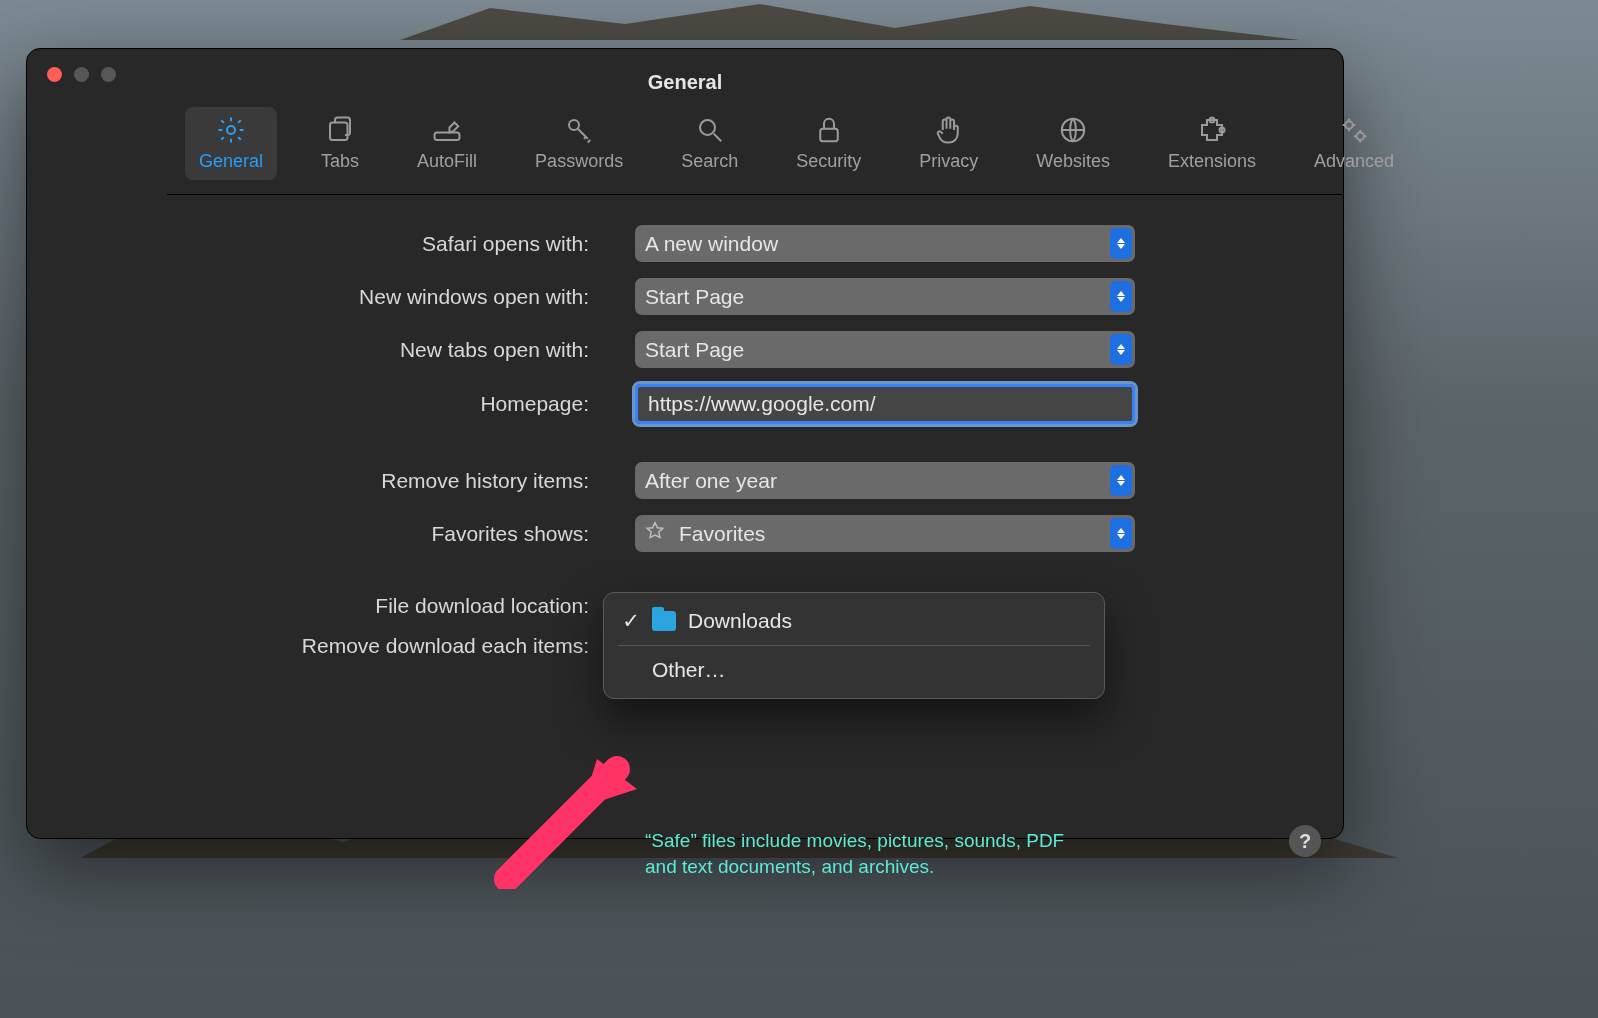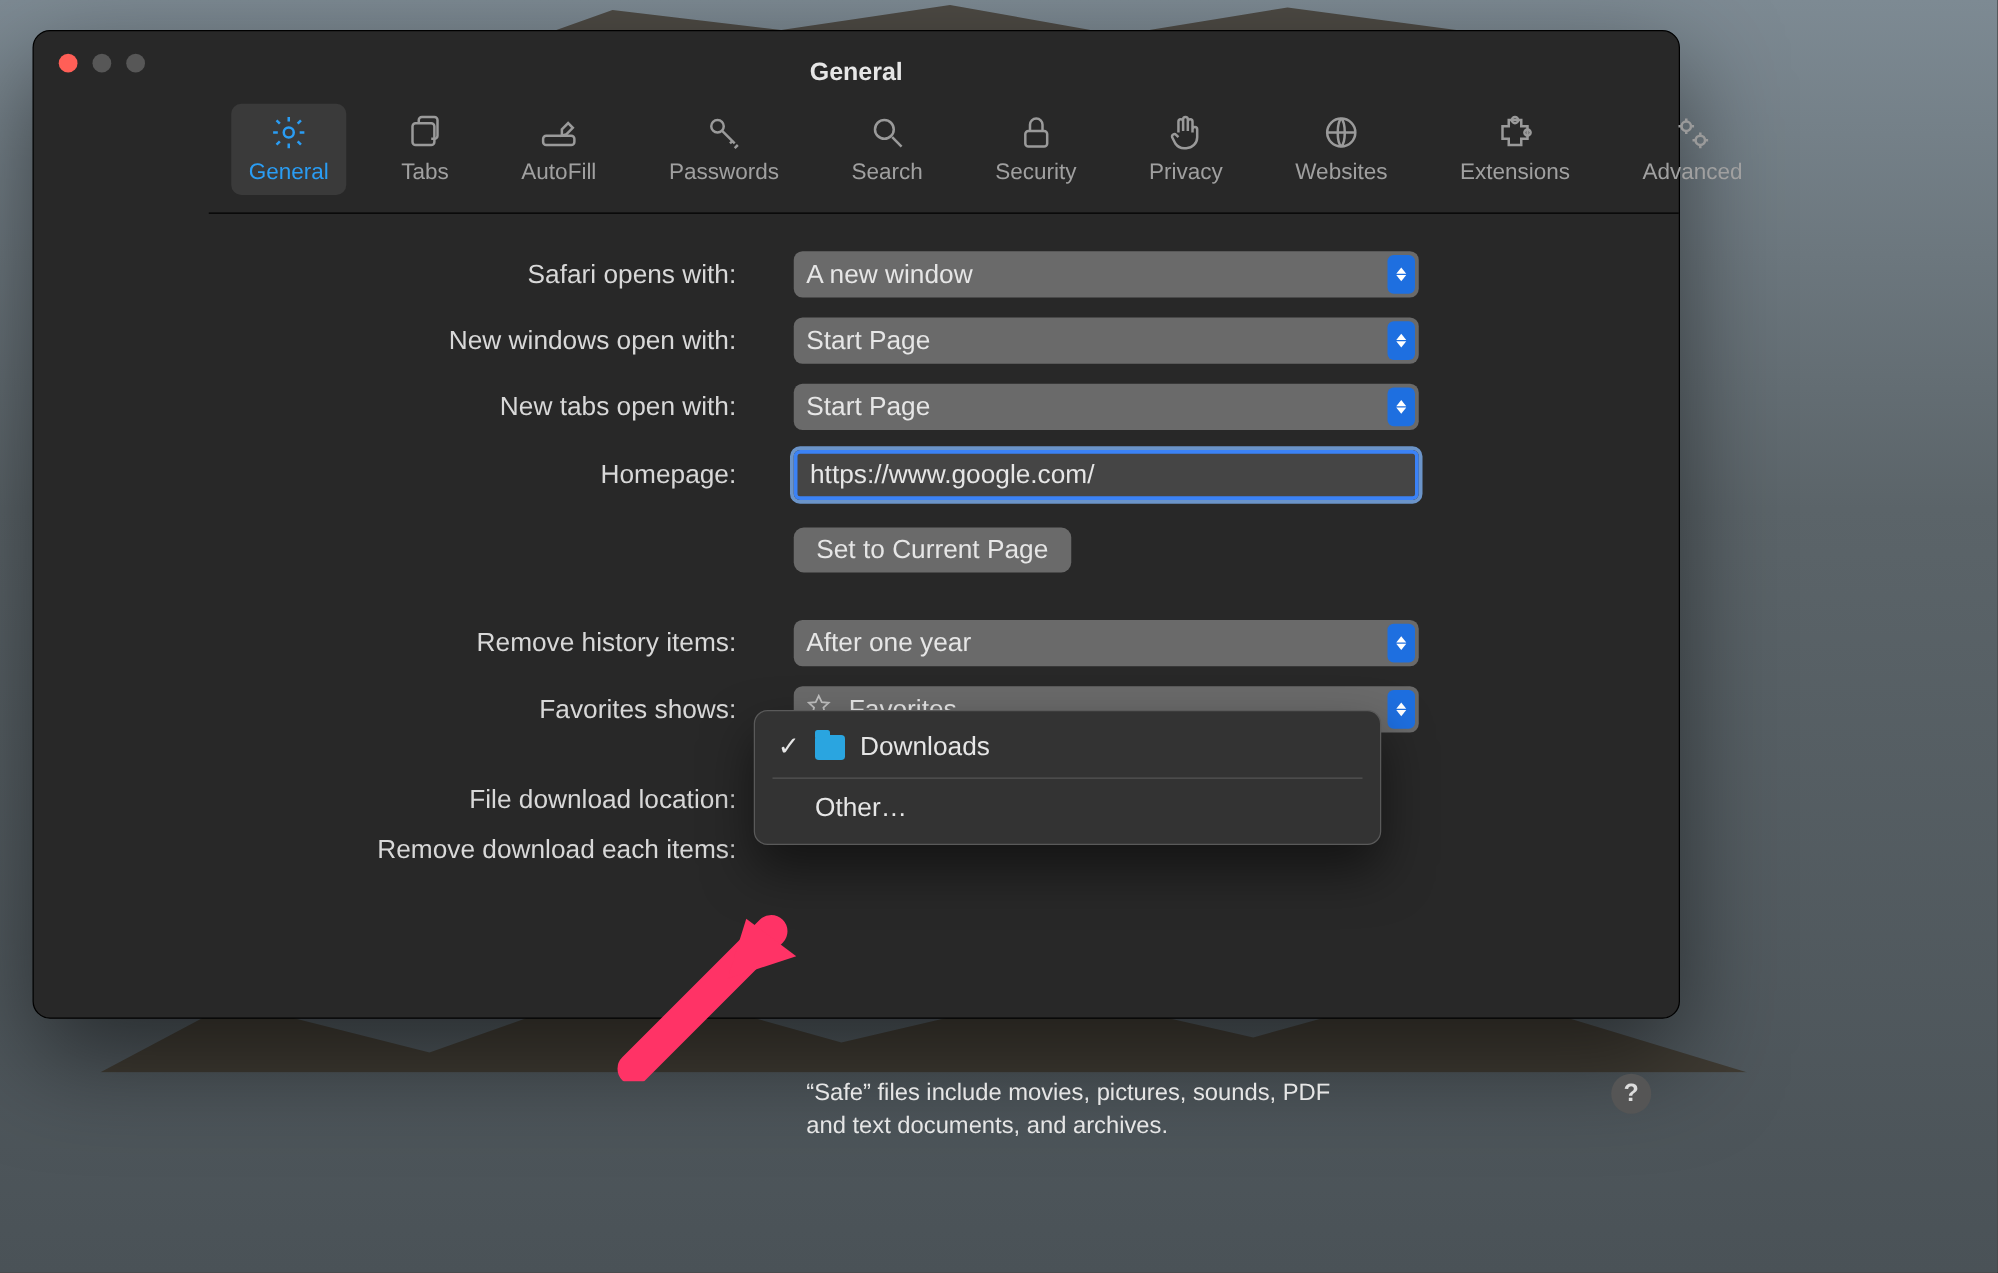--- a/index.html
+++ b/index.html
@@ -15,21 +15,21 @@
     position: absolute;
     inset: 0;
     background: linear-gradient(180deg,#7d8a93 0%, #5b6469 40%, #4a5257 100%);
   }
   .rocks { position:absolute; top:0; left:400px; width:900px; height:40px; background:#4d4a44; clip-path: polygon(0 100%, 10% 20%, 25% 60%, 40% 10%, 55% 70%, 70% 15%, 85% 60%, 100% 100%); }
   .rocks2 { position:absolute; bottom:160px; left:80px; right:200px; height:80px; background:#3f3b33; clip-path: polygon(0 100%, 8% 30%, 20% 80%, 32% 10%, 45% 70%, 58% 20%, 70% 65%, 82% 10%, 100% 100%); }
 
   .window {
     position: absolute;
     left: 26px;
-    top: 24px;
+    top: 48px;
     width: 1318px;
     height: 791px;
     background: #282828;
     border: 1px solid #000;
     border-radius: 14px;
     box-shadow: 0 30px 80px rgba(0,0,0,0.5);
     overflow: visible;
   }
   .titlebar {
     height: 50px;
@@ -123,21 +123,21 @@
     display:flex; align-items:center; gap:12px;
     color:#e6e6e6; font-size:21px;
     padding: 8px 18px;
     cursor:pointer;
   }
   .dd-check { width:18px; text-align:center; color:#e6e6e6; }
   .dd-sep { height:1px; background:#555; margin:4px 14px; }
   .folder-icon { display:inline-flex; width:24px; height:20px; background:#2aa5e0; border-radius:3px; position:relative; }
   .folder-icon::before { content:""; position:absolute; top:-4px; left:0; width:12px; height:6px; background:#2aa5e0; border-radius:2px 2px 0 0;}
 
-  .helptext { color:#e5e5e5; font-size:19px; line-height:1.35; margin-left:618px; margin-top:170px; max-width:440px;}
+  .helptext { color:#5eead4; font-size:19px; line-height:1.35; margin-left:618px; margin-top:170px; max-width:440px;}
 
   .helpbtn {
     position:absolute; right:22px; bottom:22px;
     width:32px; height:32px; border-radius:50%;
     background:#555; color:#ddd; font-size:20px; font-weight:600;
     display:flex; align-items:center; justify-content:center; cursor:pointer;
   }
 
   .arrow {
     position:absolute;
@@ -284,26 +284,20 @@
         <div class="select">
             <span>Start Page</span>
             <span class="stepper"></span>
           </div>
       </div>
     </div>
     <div class="row">
       <div class="label">Homepage:</div>
       <div class="control-col">
         <input class="textfield" value="https://www.google.com/" style="">
-      </div>
-    </div>
-    <div class="row">
-      <div class="label"></div>
-      <div class="control-col">
-        <button class="button">Set to Current Page</button>
       </div>
     </div>
 
     <div style="height:22px;"></div>
 
     <div class="row">
       <div class="label">Remove history items:</div>
       <div class="control-col">
         <div class="select">
             <span>After one year</span>

